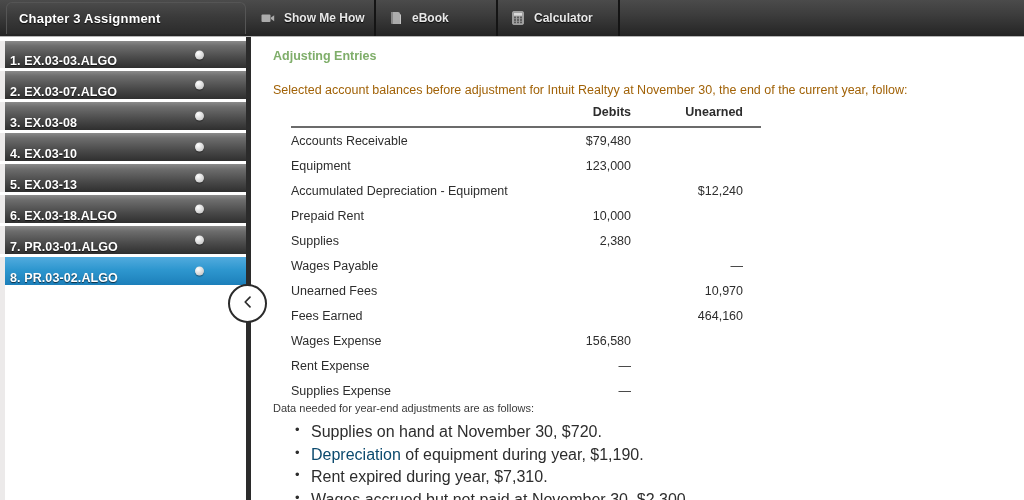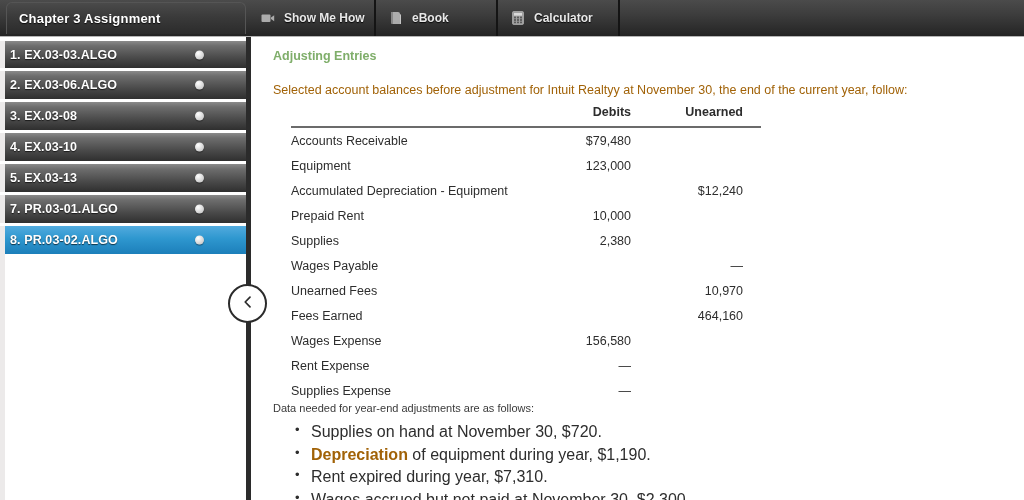--- a/index.html
+++ b/index.html
@@ -59,21 +59,21 @@
   }
   .sidebar-edge {
     position: absolute; left: 0; top: 37px; width: 5px; height: 463px;
     background: #eceaea;
   }
   .nav-list { position: absolute; left: 0; top: 37px; width: 246px; }
   .nav-item {
     position: relative; height: 31px; width: 292px;
     background: linear-gradient(to bottom, #8a8a8a 0%, #6d6d6d 18%, #4a4a4a 62%, #2f2f2f 100%);
     border-top: 3px solid #ffffff;
-    display: flex; align-items: center;
+    display: flex; align-items: flex-end;
     cursor: pointer;
   }
   .nav-item:first-child { border-top: 4px solid #ffffff; }
   .nav-item::before {
     content: ""; position: absolute; left: 0; top: 0; width: 5px; height: 100%;
     background: #eceaea;
   }
   .nav-item.selected {
     background: linear-gradient(to bottom, #52abde 0%, #2e97cf 45%, #1c7fba 100%);
   }
@@ -143,21 +143,21 @@
     list-style: none;
   }
   .adj-list li {
     position: relative; padding-left: 16px; margin-bottom: 4.5px;
     color: #2d2d2d; font-size: 16px;
   }
   .adj-list li::before {
     content: "\2022"; position: absolute; left: 0; top: -1px;
     color: #2d2d2d; font-size: 13px;
   }
-  .green-link { color: #a16207; font-weight: bold; }
+  .green-link { color: #0c4a6e; }
 </style>
 </head>
 <body>
 
 <div id="app">
 
   <div class="topbar"></div>
   <div class="topbar-shadow"></div>
 
   <div class="title-tab">
@@ -209,33 +209,37 @@
   </div>
 
   <div class="sidebar"></div>
   <div class="sidebar-edge"></div>
   <div class="nav-list" id="nav-list">
       <div class="nav-item">
         <span class="nav-label">1. EX.03-03.ALGO</span>
         <span class="nav-dot"></span>
       </div>
       <div class="nav-item">
-        <span class="nav-label">2. EX.03-06.ALGO</span>
+        <span class="nav-label">2. EX.03-07.ALGO</span>
         <span class="nav-dot"></span>
       </div>
       <div class="nav-item">
         <span class="nav-label">3. EX.03-08</span>
         <span class="nav-dot"></span>
       </div>
       <div class="nav-item">
         <span class="nav-label">4. EX.03-10</span>
         <span class="nav-dot"></span>
       </div>
       <div class="nav-item">
         <span class="nav-label">5. EX.03-13</span>
+        <span class="nav-dot"></span>
+      </div>
+      <div class="nav-item">
+        <span class="nav-label">6. EX.03-18.ALGO</span>
         <span class="nav-dot"></span>
       </div>
       <div class="nav-item">
         <span class="nav-label">7. PR.03-01.ALGO</span>
         <span class="nav-dot"></span>
       </div>
       <div class="nav-item selected">
         <span class="nav-label">8. PR.03-02.ALGO</span>
         <span class="nav-dot"></span>
       </div>

